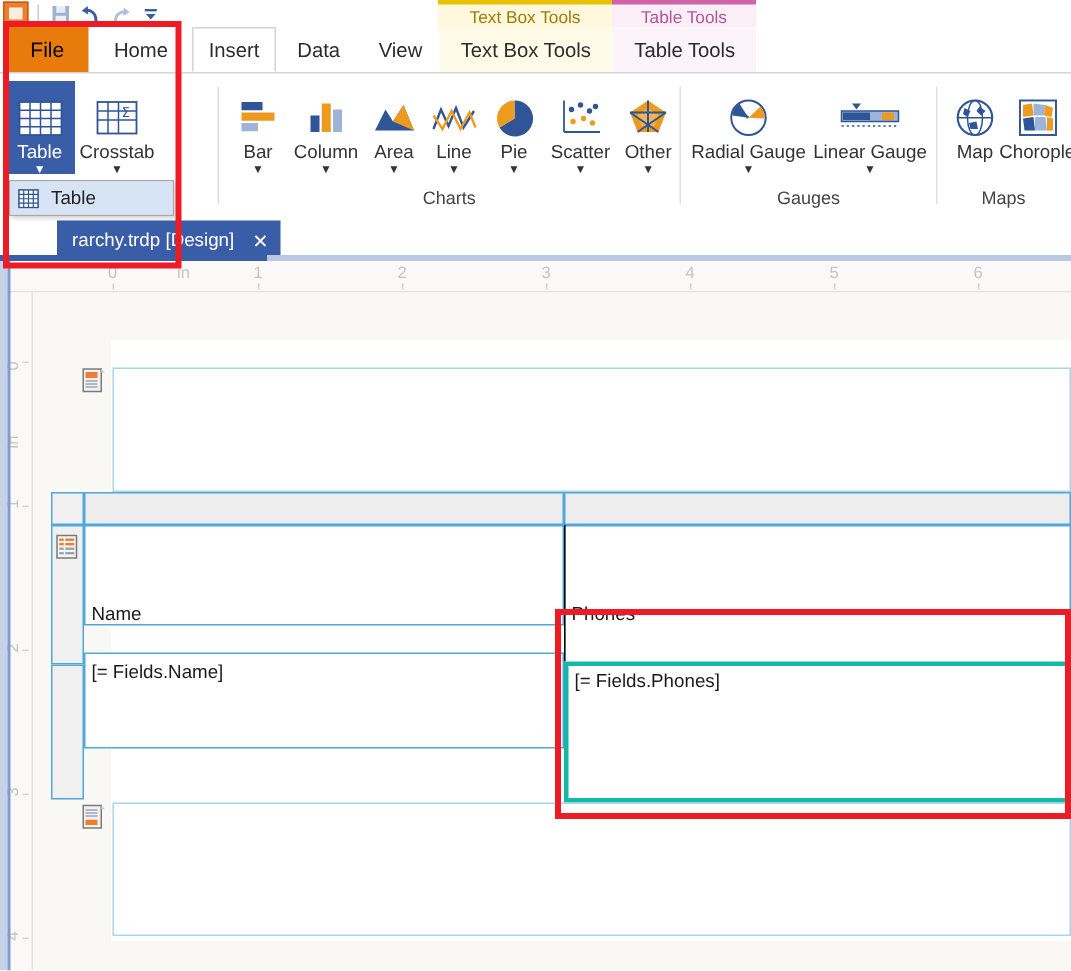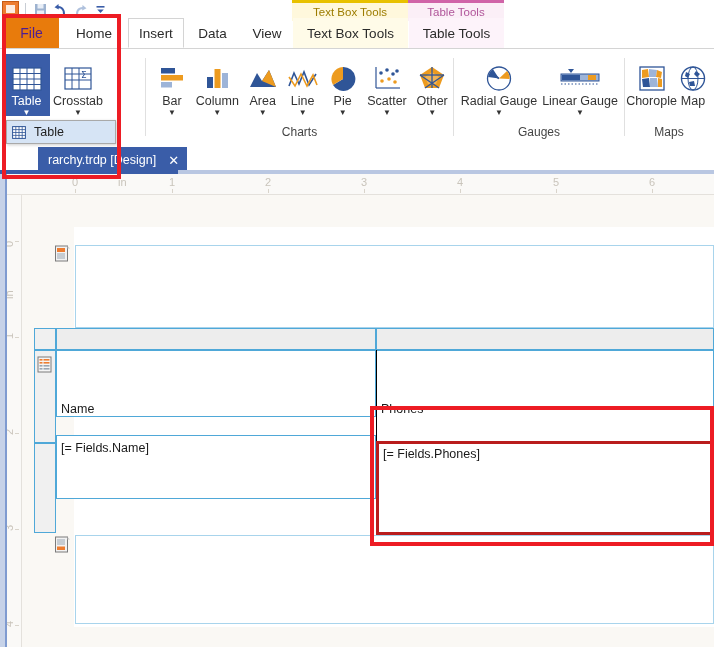--- a/index.html
+++ b/index.html
@@ -24,21 +24,21 @@
   
   .tabstrip{position:absolute;left:0;top:18px;width:714px;height:30px;background:#fff;}
   .tabrow{position:relative;height:30px;}
   .ctx-band{position:absolute;top:-18px;height:18px;display:flex;align-items:center;
             justify-content:center;font-size:11.5px;}
   .ctx-textbox{left:292px;width:116px;background:#FFF8DC;border-top:3px solid #E8C100;color:#9c7c00;}
   .ctx-table{left:408px;width:96px;background:#FBEFF7;border-top:3px solid #D064A8;color:#b0559a;}
 
   .tab{position:absolute;top:0;height:30px;display:flex;align-items:center;
        justify-content:center;font-size:13.5px;color:#2b2b2b;box-sizing:border-box;}
-  .tab.file{background:#E87B0C;color:#4c1d95;font-size:14px;}
+  .tab.file{background:#E87B0C;color:#000000;font-size:14px;}
   .tab.active{background:#fff;border:1px solid #d4d4d4;border-bottom:1px solid #fff;}
   .tab.ctx{font-size:13.5px;}
   .tab.ctx-tb{background:#FFFBE8;}
   .tab.ctx-tt{background:#FDF3FA;}
 
   
   .ribbon{position:absolute;left:0;top:48px;width:714px;height:95px;background:#fff;
           border-top:1px solid #d4d4d4;box-sizing:border-box;}
   .groups{display:flex;height:95px;}
   .group{position:relative;height:95px;box-sizing:border-box;display:flex;flex-direction:column;}
@@ -90,21 +90,21 @@
           overflow:hidden;}
   .page{position:absolute;left:52px;top:32px;width:640px;height:400px;background:#fff;}
 
   .bandicon{position:absolute;width:17px;height:17px;}
   .gutter{position:absolute;box-sizing:border-box;background:#F0F0F0;border:1px solid #4FA8D8;}
 
   .tbl-head{position:absolute;box-sizing:border-box;background:#EDEDED;border:1px solid #4FA8D8;}
   .cell{position:absolute;box-sizing:border-box;border:1px solid #4FA8D8;background:#fff;
         font-size:12.5px;color:#1a1a1a;}
   .cell .txt{position:absolute;left:4px;}
-  .cell.selected{border:3px solid #b91c1c;}
+  .cell.selected{border:3px solid #14b8a6;}
   .vdiv{position:absolute;width:1px;background:#000;}
 
   .pagebox{position:absolute;box-sizing:border-box;border:1px solid #A8D4EC;}
 
   
   .anno{position:absolute;box-sizing:border-box;border:4px solid #ED1C24;z-index:50;
         pointer-events:none;background:transparent;}
 </style>
 </head>
 <body>
@@ -327,44 +327,44 @@
             <span class="caret">▼</span>
           </div>
         </div>
         <div class="glabel">Gauges</div>
       </div>
 
       <div class="gsep"></div>
 
       <div class="group" style="width:88px;">
         <div class="gbody" style="padding-left:5px;">
+          <div class="btn" style="width:38px;">
+            <span class="glyph">
+              <svg width="28" height="27" viewBox="0 0 28 27">
+                <circle cx="14" cy="13.5" r="11.5" fill="#fff" stroke="#2F5597" stroke-width="1.4"></circle>
+                <ellipse cx="14" cy="13.5" rx="5" ry="11.5" fill="none" stroke="#2F5597" stroke-width="1"></ellipse>
+                <line x1="2.5" y1="13.5" x2="25.5" y2="13.5" stroke="#2F5597" stroke-width="1"></line>
+                <path d="M7 7 L11 9 L9 13 L6 11 Z M17 6 L21 9 L18 12 L15 9 Z M10 17 L15 16 L16 21 L11 21 Z" fill="#2F5597"></path>
+              </svg>
+            </span>
+            <span class="cap">Map</span>
+          </div>
           <div class="btn" style="width:58px;">
             <span class="glyph">
               <svg width="28" height="27" viewBox="0 0 28 27">
                 <rect x="2" y="2" width="24" height="23" fill="#fff" stroke="#2F5597" stroke-width="1.3"></rect>
                 <path d="M4 5 L10 4 L11 12 L4 13 Z" fill="#ED9B1F"></path>
                 <path d="M11 4 L19 5 L18 12 L11 12 Z" fill="#9DB4D8"></path>
                 <path d="M19 5 L24 7 L23 13 L18 12 Z" fill="#ED9B1F"></path>
                 <path d="M4 14 L11 13 L12 22 L5 22 Z" fill="#2F5597"></path>
                 <path d="M12 13 L19 13 L20 22 L12 22 Z" fill="#9DB4D8"></path>
                 <path d="M20 13 L24 14 L24 22 L20 22 Z" fill="#ED9B1F"></path>
               </svg>
             </span>
             <span class="cap">Chorople</span>
-          </div>
-          <div class="btn" style="width:38px;">
-            <span class="glyph">
-              <svg width="28" height="27" viewBox="0 0 28 27">
-                <circle cx="14" cy="13.5" r="11.5" fill="#fff" stroke="#2F5597" stroke-width="1.4"></circle>
-                <ellipse cx="14" cy="13.5" rx="5" ry="11.5" fill="none" stroke="#2F5597" stroke-width="1"></ellipse>
-                <line x1="2.5" y1="13.5" x2="25.5" y2="13.5" stroke="#2F5597" stroke-width="1"></line>
-                <path d="M7 7 L11 9 L9 13 L6 11 Z M17 6 L21 9 L18 12 L15 9 Z M10 17 L15 16 L16 21 L11 21 Z" fill="#2F5597"></path>
-              </svg>
-            </span>
-            <span class="cap">Map</span>
           </div>
         </div>
         <div class="glabel">Maps</div>
       </div>
 
     </div>
   </div>
 
   <div class="menu">
     <div class="menu-item hover">

